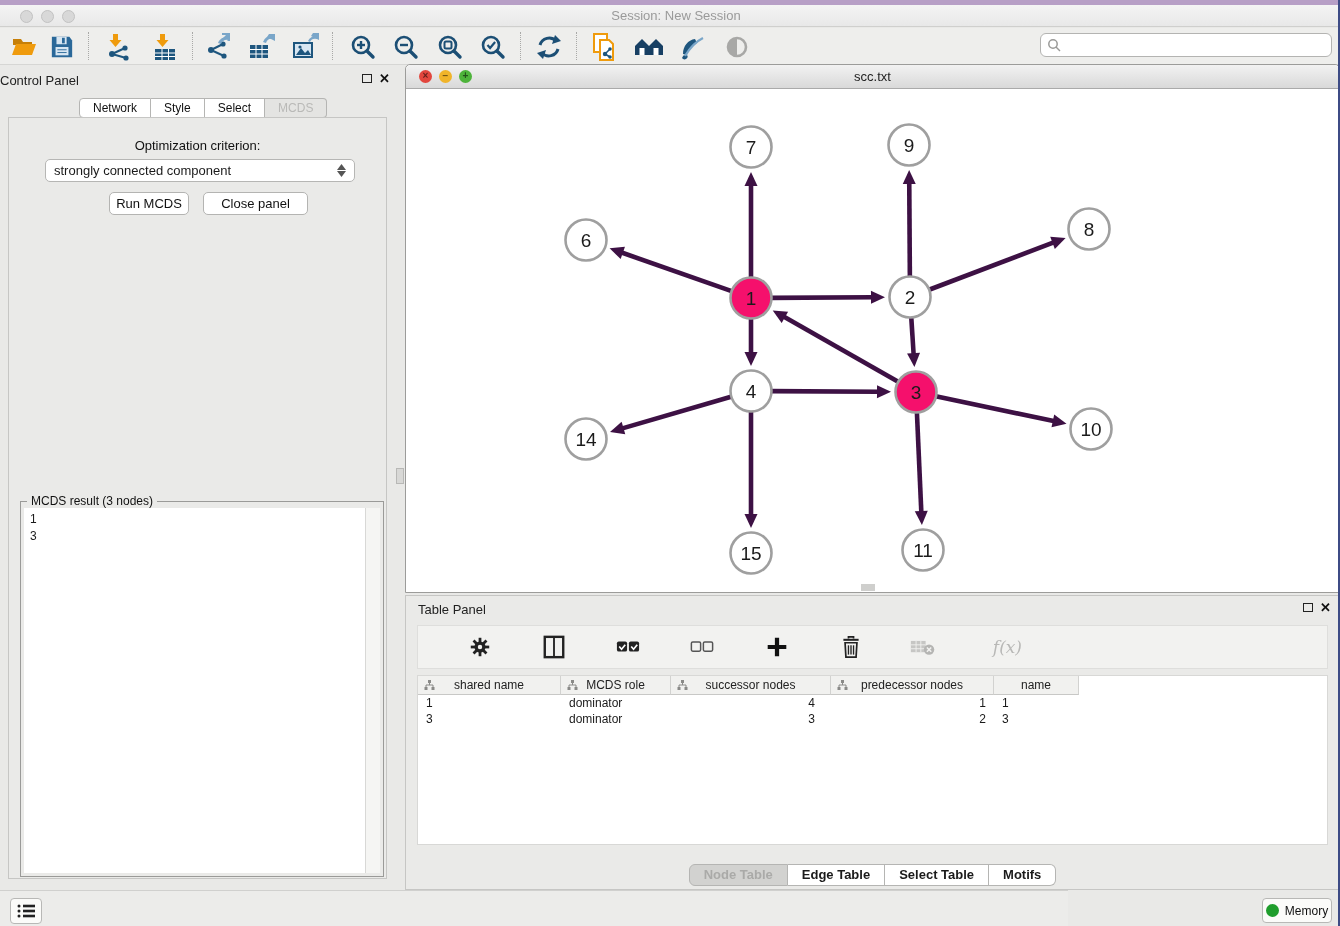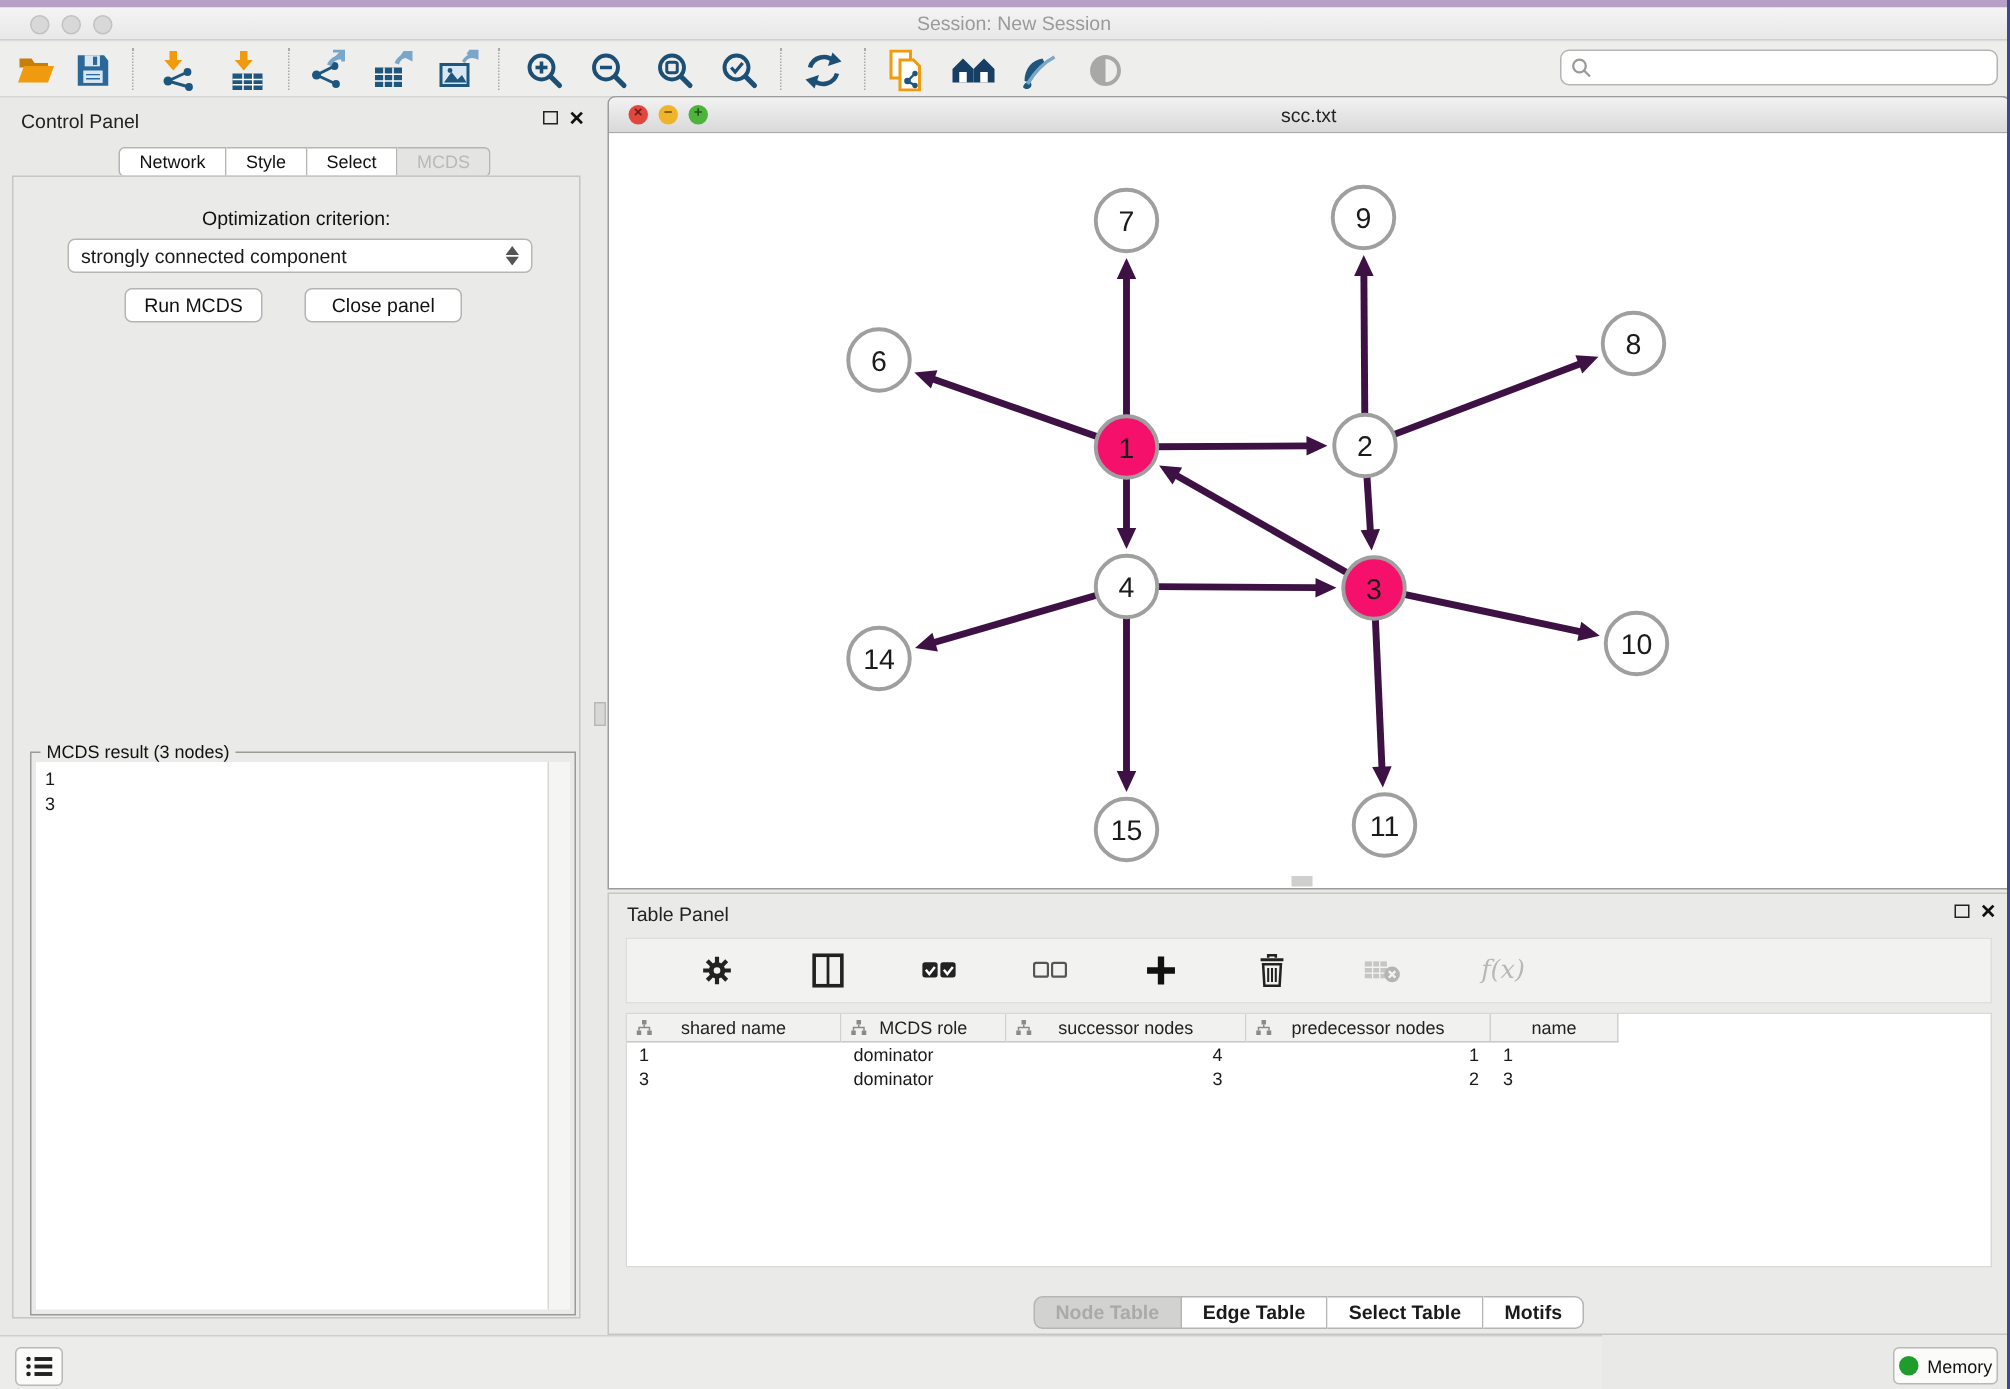--- a/index.html
+++ b/index.html
@@ -63,21 +63,21 @@
   .net-titlebar .title { width:100%; text-align:center; line-height:24px; font-size:13px; color:#222; }
   .mac-btn { position:absolute; top:5px; width:13px; height:13px; border-radius:50%; color:rgba(0,0,0,.55);
     font-size:10px; font-weight:bold; text-align:center; line-height:12px; }
   .net-content { position:relative; width:933px; height:503px; background:#fff; overflow:hidden; }
   .net-grip { position:absolute; left:455px; top:495px; width:14px; height:7px; background:#cfcfcd; }
 
   
   .table-panel { left:405px; top:595px; width:935px; height:295px; background:#eaeae8; border:1px solid #c6c6c4; }
   .tp-toolbar { position:absolute; left:11px; top:29px; width:911px; height:44px; background:#f2f2f0;
     border:1px solid #dededc; display:flex; align-items:center; gap:14px; padding-left:14px; }
-  .tp-tool { width:28px; height:28px; display:flex; align-items:center; justify-content:center; cursor:pointer;margin-left:32px; }
+  .tp-tool { width:28px; height:28px; display:flex; align-items:center; justify-content:flex-end; cursor:pointer;margin-left:32px; }
   .fx-label { font-family:"DejaVu Serif", serif; font-style:italic; font-size:17px; color:#b8b8b6; }
   .tp-table { position:absolute; left:11px; top:79px; width:911px; height:170px; background:#fff; border:1px solid #d8d8d6; }
   .tp-header { display:flex; height:19px; }
   .th { position:relative; background:#f1f1ef; border-right:1px solid #d2d2d0; border-bottom:1px solid #c8c8c6;
     font-size:12px; color:#222; text-align:center; line-height:18px; }
   .th .hier { position:absolute; left:6px; top:4px; }
   .tr { display:flex; height:16px; font-size:12px; line-height:16px; }
   .td { padding:0 8px; white-space:nowrap; overflow:hidden; }
   .tp-tabs { position:absolute; left:0; top:268px; width:100%; display:flex; justify-content:center; }
   .tp-tab { border:1px solid #b5b5b3; border-left-width:0; background:#fff; font-size:13px; font-weight:bold;
@@ -249,21 +249,21 @@
   <div class="search-wrap">
     <svg width="14" height="14" viewBox="0 0 14 14">
       <circle cx="6" cy="6" r="4.2" fill="none" stroke="#9a9a98" stroke-width="1.5"></circle>
       <line x1="9" y1="9" x2="13" y2="13" stroke="#9a9a98" stroke-width="1.5"></line>
     </svg>
     <input style="border: none; outline: none; flex: 1 1 0%; height: 18px; font-size: 12px; background: transparent;" value="">
   </div>
 </div>
 
 <div class="abs control-panel">
-  <span class="abs panel-title" style="left:14px; top:8px">Control Panel</span>
+  <span class="abs panel-title" style="left:0; top:8px">Control Panel</span>
   <span class="abs float-btn" style="left:362px; top:9px"></span>
   <span class="abs close-btn" style="left:379px; top:9px">✕</span>
 
   <div class="cp-tabs">
     <div class="cp-tab">Network</div>
     <div class="cp-tab">Style</div>
     <div class="cp-tab">Select</div>
     <div class="cp-tab selected">MCDS</div>
   </div>
 
@@ -273,21 +273,21 @@
       <span>strongly connected component</span>
       <span class="stepper">
         <svg width="9" height="6" viewBox="0 0 9 6">
             <polygon points="4.5,0 9,6 0,6" fill="#555"></polygon>
           </svg>
         <svg width="9" height="6" viewBox="0 0 9 6">
             <polygon points="0,0 9,0 4.5,6" fill="#555"></polygon>
           </svg>
       </span>
     </div>
-    <div class="cp-btn" style="left:74px; width:92px">Run MCDS</div>
+    <div class="cp-btn" style="left:100px; width:80px">Run MCDS</div>
     <div class="cp-btn" style="left:194px; width:105px">Close panel</div>
 
     <div class="result-group">
       <span class="result-legend">MCDS result (3 nodes)</span>
       <div class="result-list">
         <div>1</div>
         <div>3</div>
       </div>
       <div class="result-scroll"></div>
     </div>

